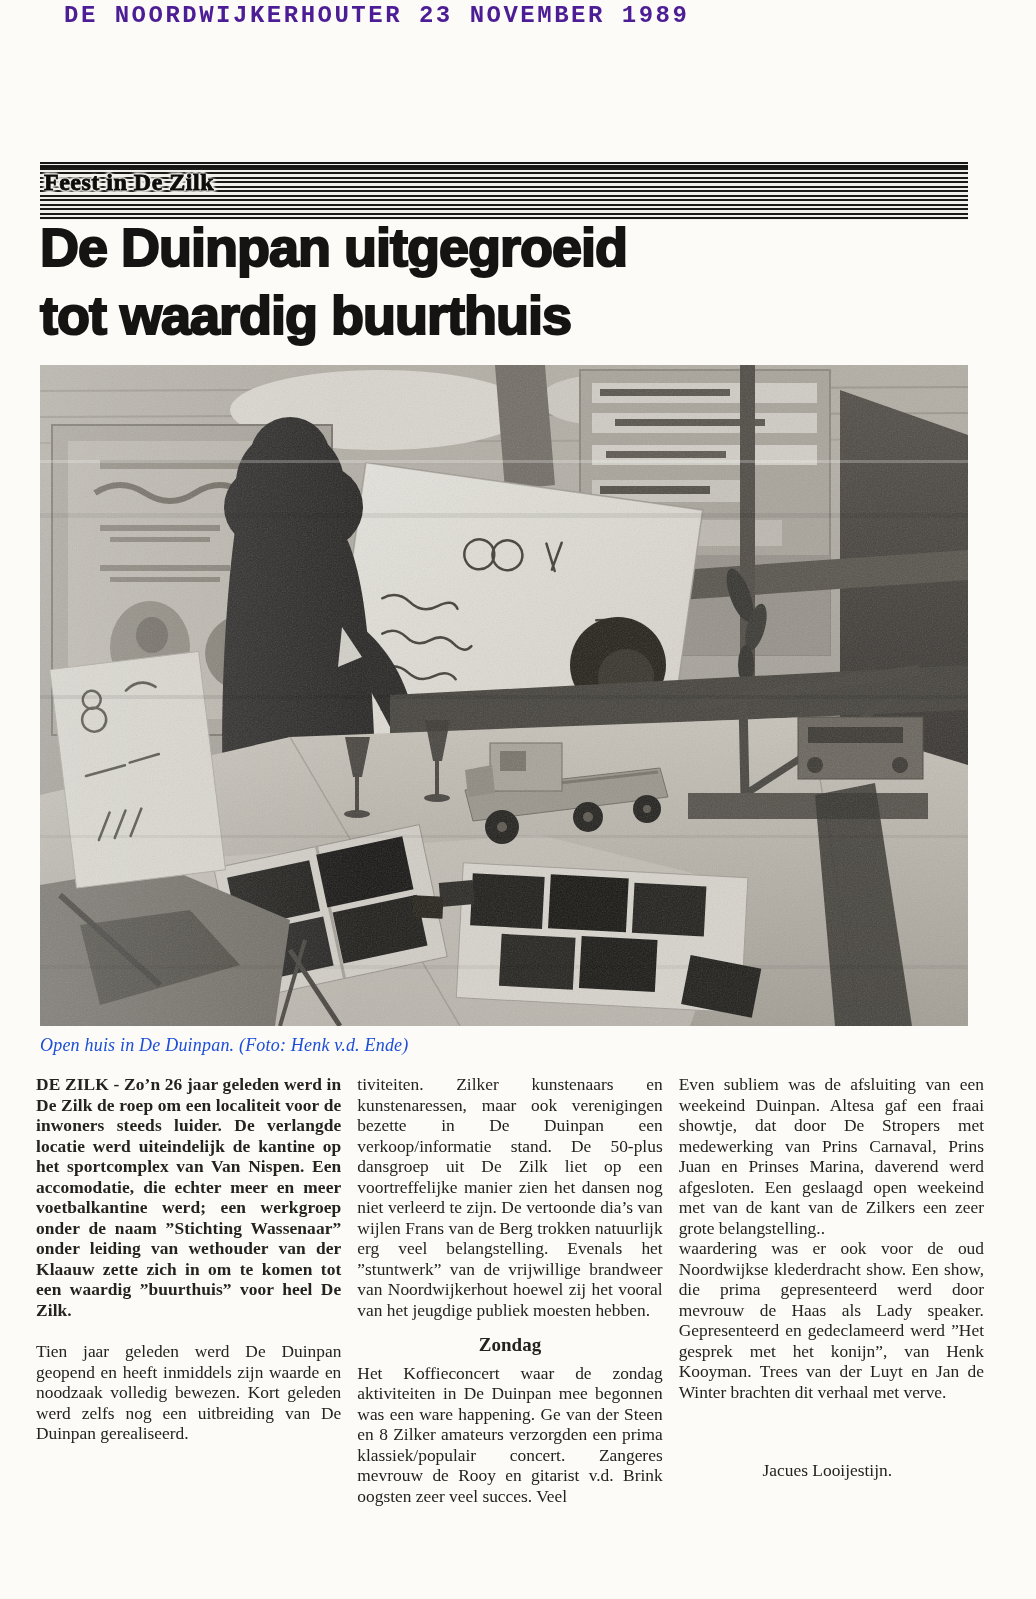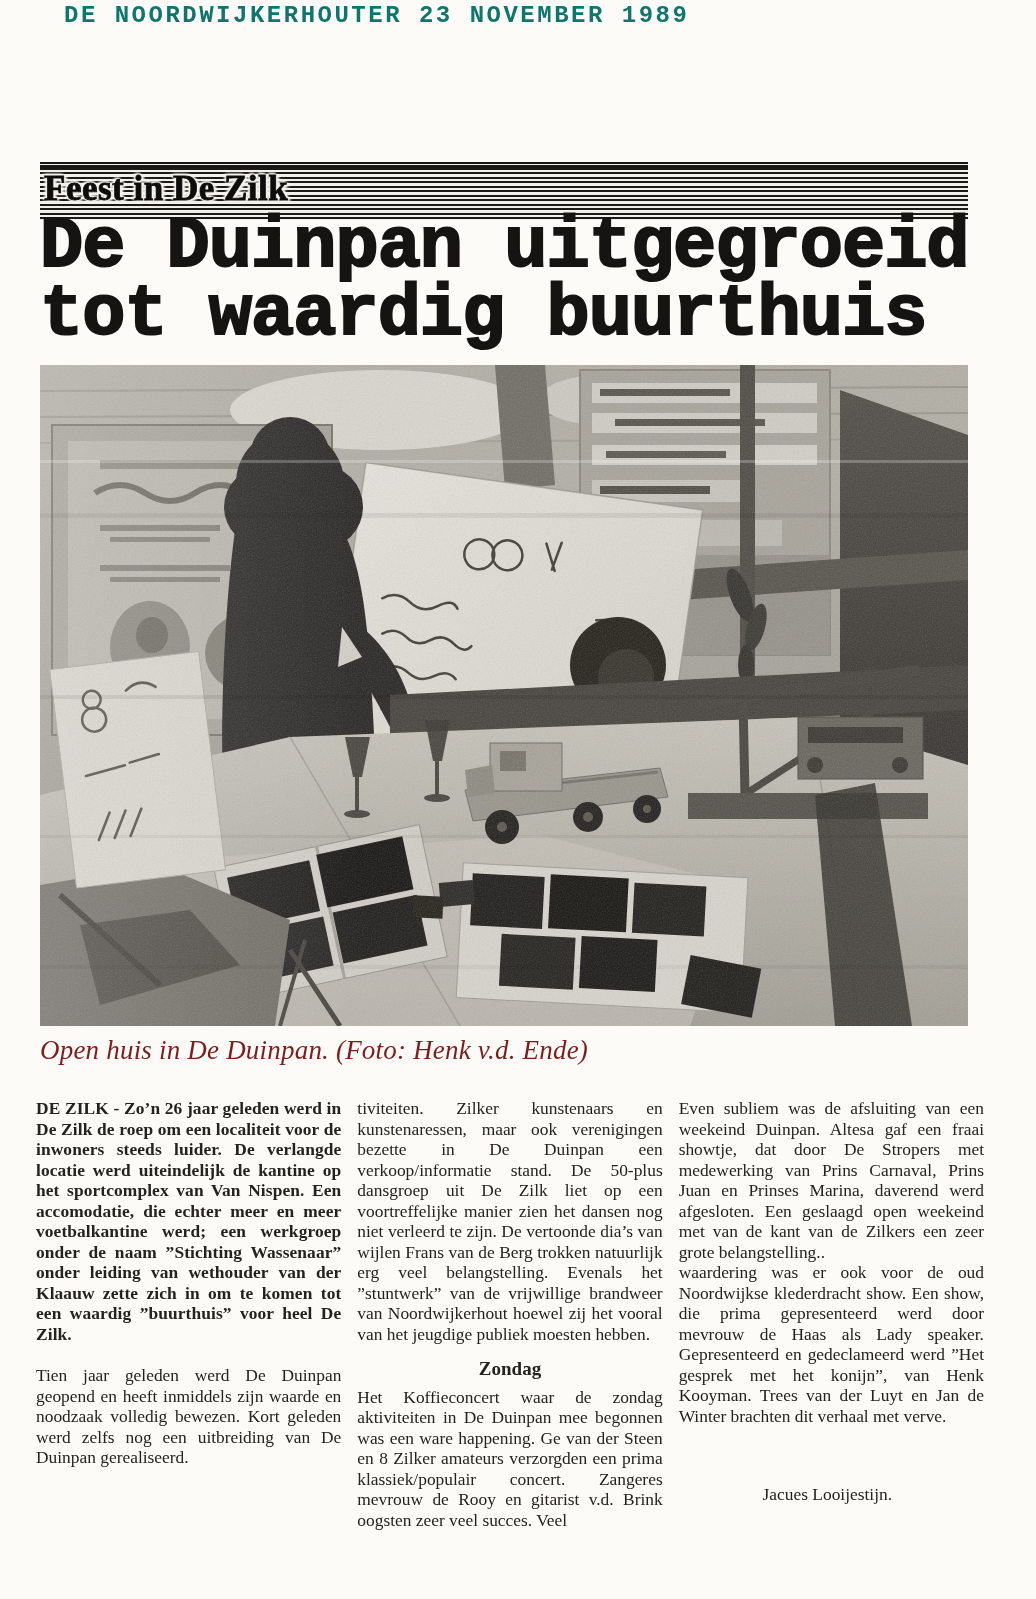--- a/index.html
+++ b/index.html
@@ -1,44 +1,44 @@
 <!DOCTYPE html>
 <html><head>
 <meta charset="utf-8">
 <style>
   html,body{margin:0;padding:0;}
   body{width:1036px;height:1599px;background:#fcfbf7;position:relative;overflow:hidden;
        font-family:"Liberation Serif",serif;color:#211f1c;}
   .page{position:absolute;inset:0;}
 
   .masthead{position:absolute;left:64px;top:2px;font-family:"Liberation Mono",monospace;
-            font-size:24px;font-weight:bold;letter-spacing:2.5px;color:#0f766e;white-space:nowrap;}
+            font-size:24px;font-weight:bold;letter-spacing:2.5px;color:#4c1d95;white-space:nowrap;}
 
   .kicker-banner{position:absolute;left:40px;top:162px;width:928px;height:52px;
     border-top:6px double #171614;
     background:repeating-linear-gradient(180deg,#1b1a18 0px,#1b1a18 1.8px,#f2f0ea 1.8px,#f2f0ea 4.5px);}
   .kicker{position:absolute;left:4px;top:1px;font-family:"Liberation Serif",serif;font-weight:bold;
-    font-size:35px;letter-spacing:0.5px;color:#0e0d0c;-webkit-text-stroke:0.8px #0e0d0c;
+    font-size:24px;letter-spacing:0.5px;color:#0e0d0c;-webkit-text-stroke:0.8px #0e0d0c;
     text-shadow:0 0 2px #f4f2ec,2px 0 2px #f4f2ec,-2px 0 2px #f4f2ec,0 2px 2px #f4f2ec,
                 0 -2px 2px #f4f2ec,2px 2px 3px #f4f2ec,-2px -2px 3px #f4f2ec,3px 1px 3px #f4f2ec;}
 
-  .headline{position:absolute;left:40px;top:213px;width:960px;font-family:Liberation Mono, monospace;
-    font-weight:bold;font-size:72px;line-height:68px;color:#161412;letter-spacing:-1px;
+  .headline{position:absolute;left:40px;top:213px;width:960px;font-family:Liberation Sans, sans-serif;
+    font-weight:bold;font-size:54px;line-height:68px;color:#161412;letter-spacing:-1px;
     -webkit-text-stroke:2.1px #161412;}
   .headline span{display:block;}
 
   .photo-wrap{position:absolute;left:40px;top:365px;width:928px;height:661px;background:#a6a29a;}
   .photo-wrap svg{display:block;}
 
-  .caption{position:absolute;left:40px;top:1035px;font-style:italic;font-size:27px;color:#7f1d1d;
+  .caption{position:absolute;left:40px;top:1035px;font-style:italic;font-size:18px;color:#1d4ed8;
            letter-spacing:0.2px;}
 
   .columns{position:absolute;left:36px;top:1074px;width:948px;display:flex;gap:16px;}
   .col{flex:1 1 0;text-align:justify;font-size:17.4px;line-height:20.5px;color:#25231f;
-       text-justify:inter-word;margin-top:24px;}
+       text-justify:inter-word;}
   .col p{margin:0;}
   .lead{font-weight:bold;letter-spacing:0.1px;}
   .para-gap{margin-top:21px !important;}
   .subhead{font-weight:bold;font-size:19px;margin:15px 0 7px 0 !important;text-align:center;}
   .byline{text-align:center;margin-top:58px !important;padding-right:8px;}
 </style>
 </head>
 <body>
 
 <div class="page">

